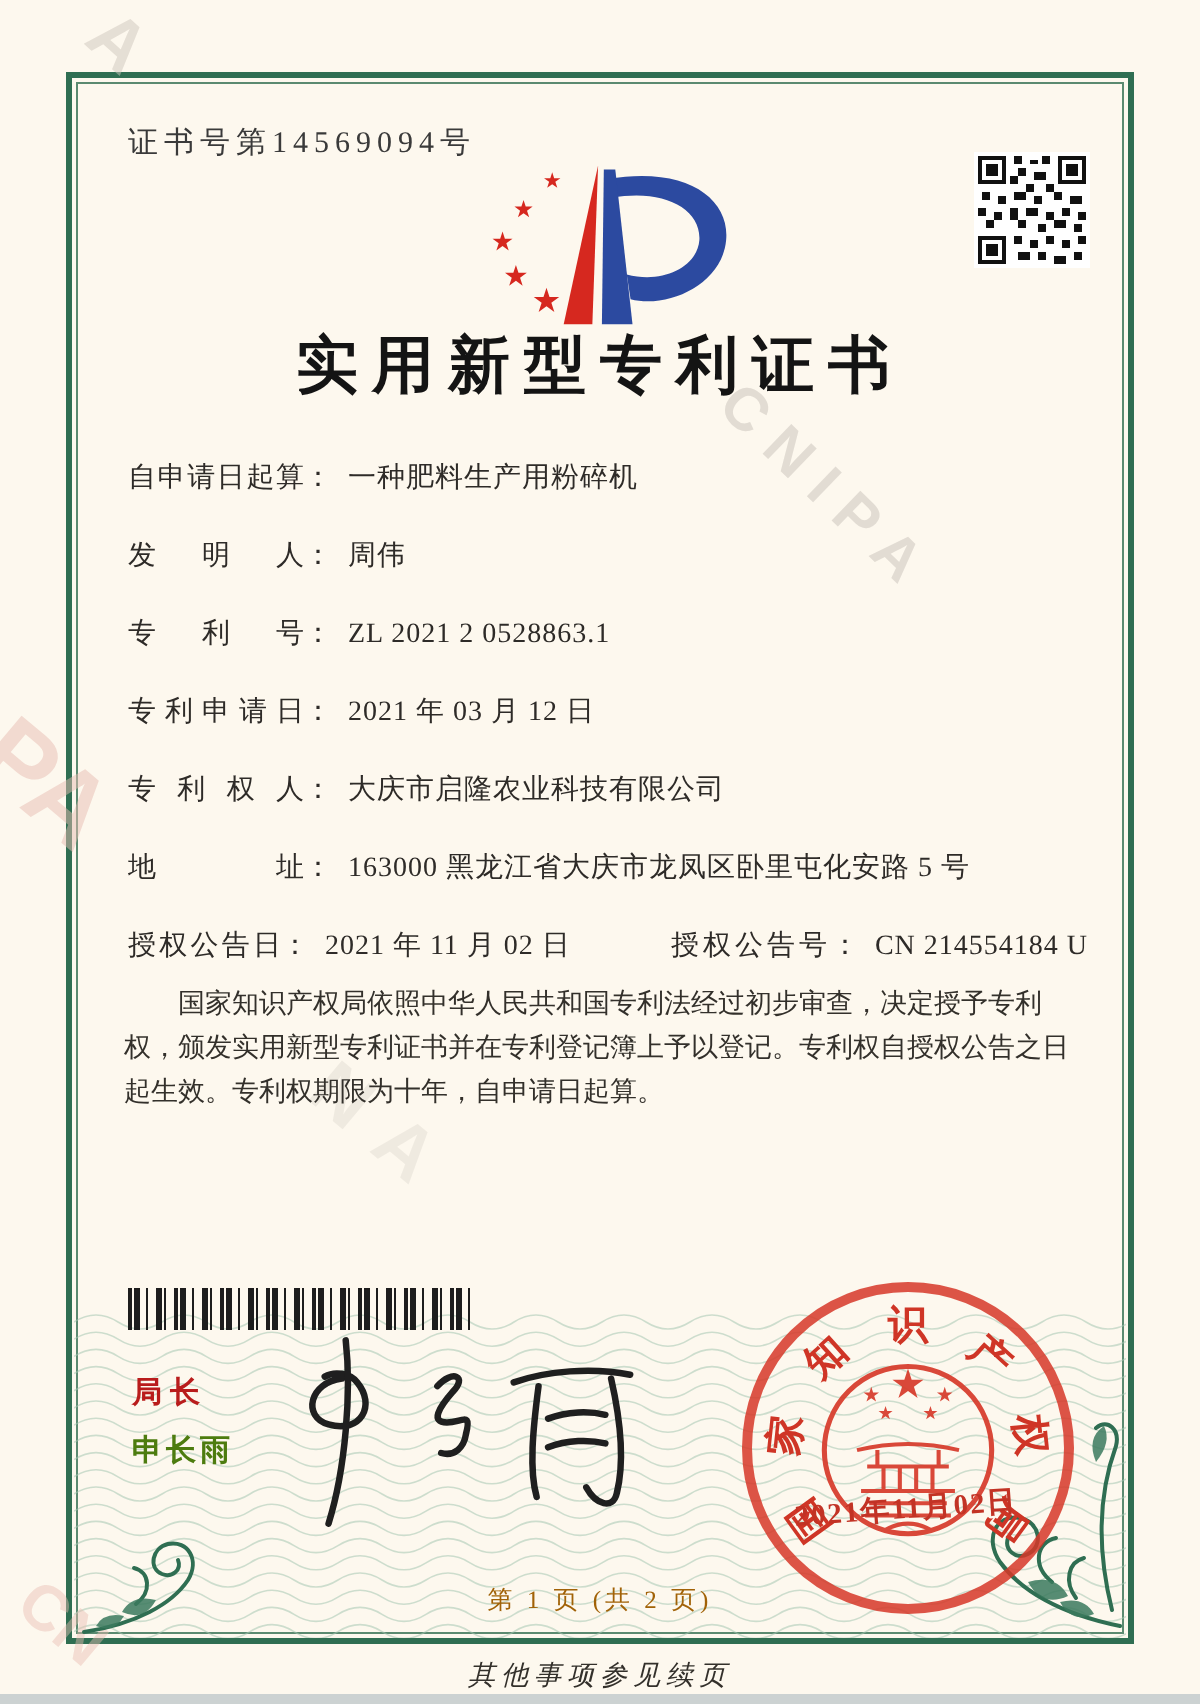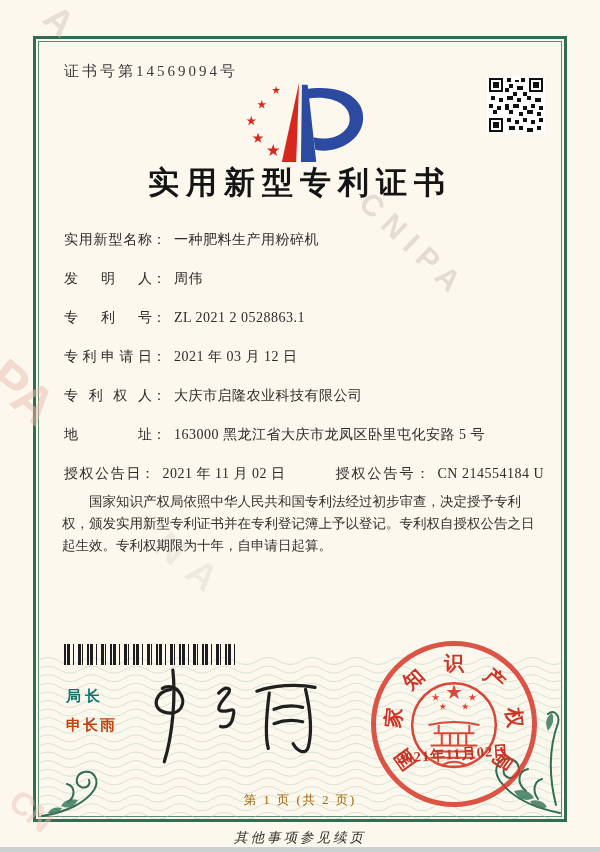--- a/index.html
+++ b/index.html
@@ -31,22 +31,22 @@
   .fvalue{letter-spacing:.5px;text-align:right;}
   .group2{margin-left:50px;}
   .flabel2{letter-spacing:2px;}
 
   .bodytext{position:absolute;left:62px;top:491px;width:478px;z-index:1;font-size:13.5px;line-height:21.8px;color:#33302b;}
   .bodytext p{text-indent:2em;margin-bottom:2px;}
 
   .barcode{position:absolute;left:64px;top:644px;width:172px;height:21px;z-index:1;
     background:repeating-linear-gradient(90deg,#1d1d1d 0 2px,transparent 2px 3px,#1d1d1d 3px 6px,transparent 6px 9px,#1d1d1d 9px 10px,transparent 10px 14px,#1d1d1d 14px 17px,transparent 17px 18px,#1d1d1d 18px 19px,transparent 19px 23px);}
 
-  .sig-title{position:absolute;left:66px;top:687px;font-size:15px;font-weight:bold;letter-spacing:4px;color:#0f766e;z-index:2;}
-  .sig-name{position:absolute;left:66px;top:716px;font-size:15px;font-weight:bold;letter-spacing:2px;color:#c2410c;z-index:2;}
+  .sig-title{position:absolute;left:66px;top:687px;font-size:15px;font-weight:bold;letter-spacing:4px;color:#b91c1c;z-index:2;}
+  .sig-name{position:absolute;left:66px;top:716px;font-size:15px;font-weight:bold;letter-spacing:2px;color:#4d7c0f;z-index:2;}
   .autograph{position:absolute;left:128px;top:662px;z-index:2;}
 
   .seal{position:absolute;left:371px;top:641px;width:166px;height:166px;z-index:2;border-radius:50%;border:5px solid rgba(214,55,40,.85);}
   .ring{position:absolute;inset:0;}
   .seal-char{position:absolute;left:50%;top:50%;width:22px;height:22px;margin:-11px;text-align:center;font-size:20px;font-weight:bold;color:#cf3526;line-height:22px;}
   .ring span:nth-child(1){transform:rotate(-126deg) translate(0,-61px);}
   .ring span:nth-child(2){transform:rotate(-84deg) translate(0,-61px);}
   .ring span:nth-child(3){transform:rotate(-42deg) translate(0,-61px);}
   .ring span:nth-child(4){transform:rotate(0deg) translate(0,-61px);}
   .ring span:nth-child(5){transform:rotate(42deg) translate(0,-61px);}
@@ -163,21 +163,21 @@
       <path transform="translate(24,45) scale(5.5)" d="M0,-1L0.2245,-0.309L0.9511,-0.309L0.3633,0.118L0.5878,0.809L0,0.382L-0.5878,0.809L-0.3633,0.118L-0.9511,-0.309L-0.2245,-0.309Z"></path>
       <path transform="translate(31,63) scale(6)" d="M0,-1L0.2245,-0.309L0.9511,-0.309L0.3633,0.118L0.5878,0.809L0,0.382L-0.5878,0.809L-0.3633,0.118L-0.9511,-0.309L-0.2245,-0.309Z"></path>
       <path transform="translate(47,76) scale(7)" d="M0,-1L0.2245,-0.309L0.9511,-0.309L0.3633,0.118L0.5878,0.809L0,0.382L-0.5878,0.809L-0.3633,0.118L-0.9511,-0.309L-0.2245,-0.309Z"></path>
     </g>
   </svg>
 
   <div class="title">实用新型专利证书</div>
 
   <div class="fields">
     <div class="frow">
-      <span class="flabel">实用新型名称</span>
+      <span class="flabel">自申请日起算</span>
         <span class="fcolon">：</span>
         <span class="fvalue">一种肥料生产用粉碎机</span>
     </div>
     <div class="frow">
       <span class="flabel">发明人</span>
         <span class="fcolon">：</span>
         <span class="fvalue">周伟</span>
     </div>
     <div class="frow">
       <span class="flabel">专利号</span>

